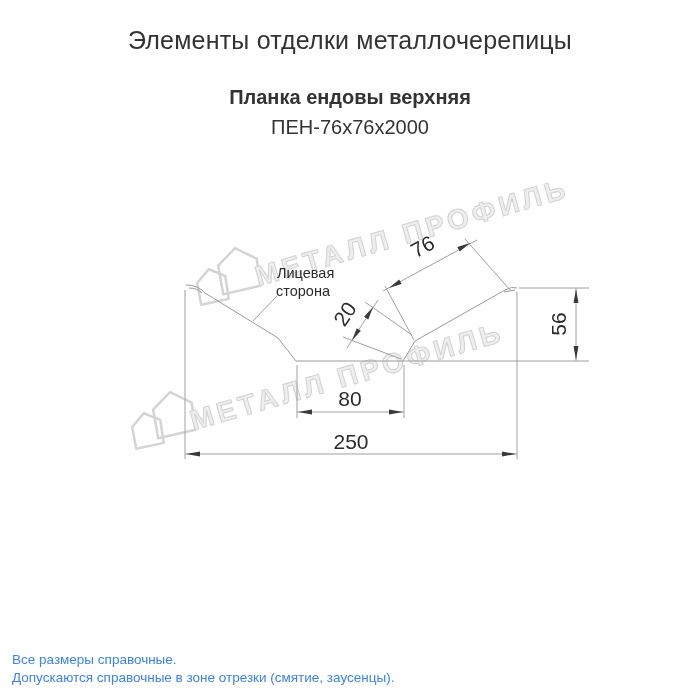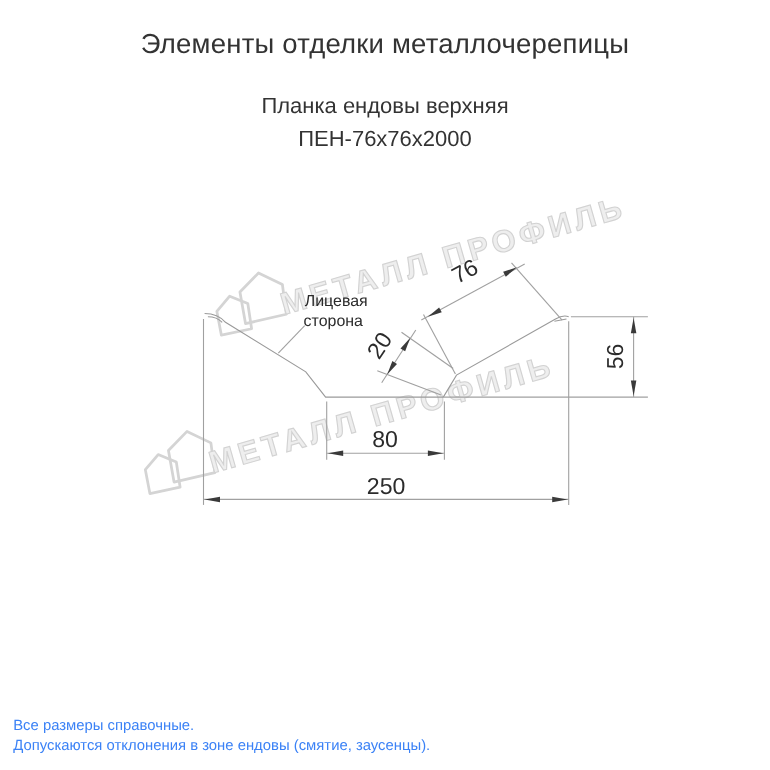--- a/index.html
+++ b/index.html
@@ -6,21 +6,21 @@
   .page{
     position:relative;width:700px;height:700px;background:#ffffff;
     font-family:"Liberation Sans", sans-serif;overflow:hidden;
   }
   .title{
     position:absolute;top:26px;left:0;width:700px;text-align:center;
     font-size:25px;font-weight:400;color:#333;letter-spacing:0.2px;
   }
   .subtitle{
     position:absolute;top:86px;left:0;width:700px;text-align:center;
-    font-size:20px;font-weight:400;color:#333;
+    font-size:20px;font-weight:700;color:#333;
   }
   .code{
     position:absolute;top:116px;left:0;width:700px;text-align:center;
     font-size:20px;font-weight:400;color:#333;
   }
   .drawing{position:absolute;left:0;top:0;width:700px;height:700px;}
   .footer{
     position:absolute;left:12px;top:651px;font-size:13.5px;color:#3b82f6;
     line-height:17.5px;
   }
@@ -111,16 +111,16 @@
       <path class="dline" d="M 412,335 L 365,302"></path>
       <path class="dline" d="M 347,348 L 378,300"></path>
       <path class="arrow" d="M 352,340.5 L 356.7,328.2 L 360.9,330.8 Z"></path>
       <path class="arrow" d="M 373,307 L 364.1,316.8 L 368.3,319.4 Z"></path>
       <text class="dimtext" transform="translate(351 318) rotate(-56)" text-anchor="middle">20</text>
     </g>
   </svg>
 
   <div class="footer">
     <div>Все размеры справочные.</div>
-    <div>Допускаются отклонения в зоне ендовы (смятие, заусенцы).</div>
+    <div>Допускаются справочные в зоне отрезки (смятие, заусенцы).</div>
   </div>
 
 </div>
 
 </body></html>

